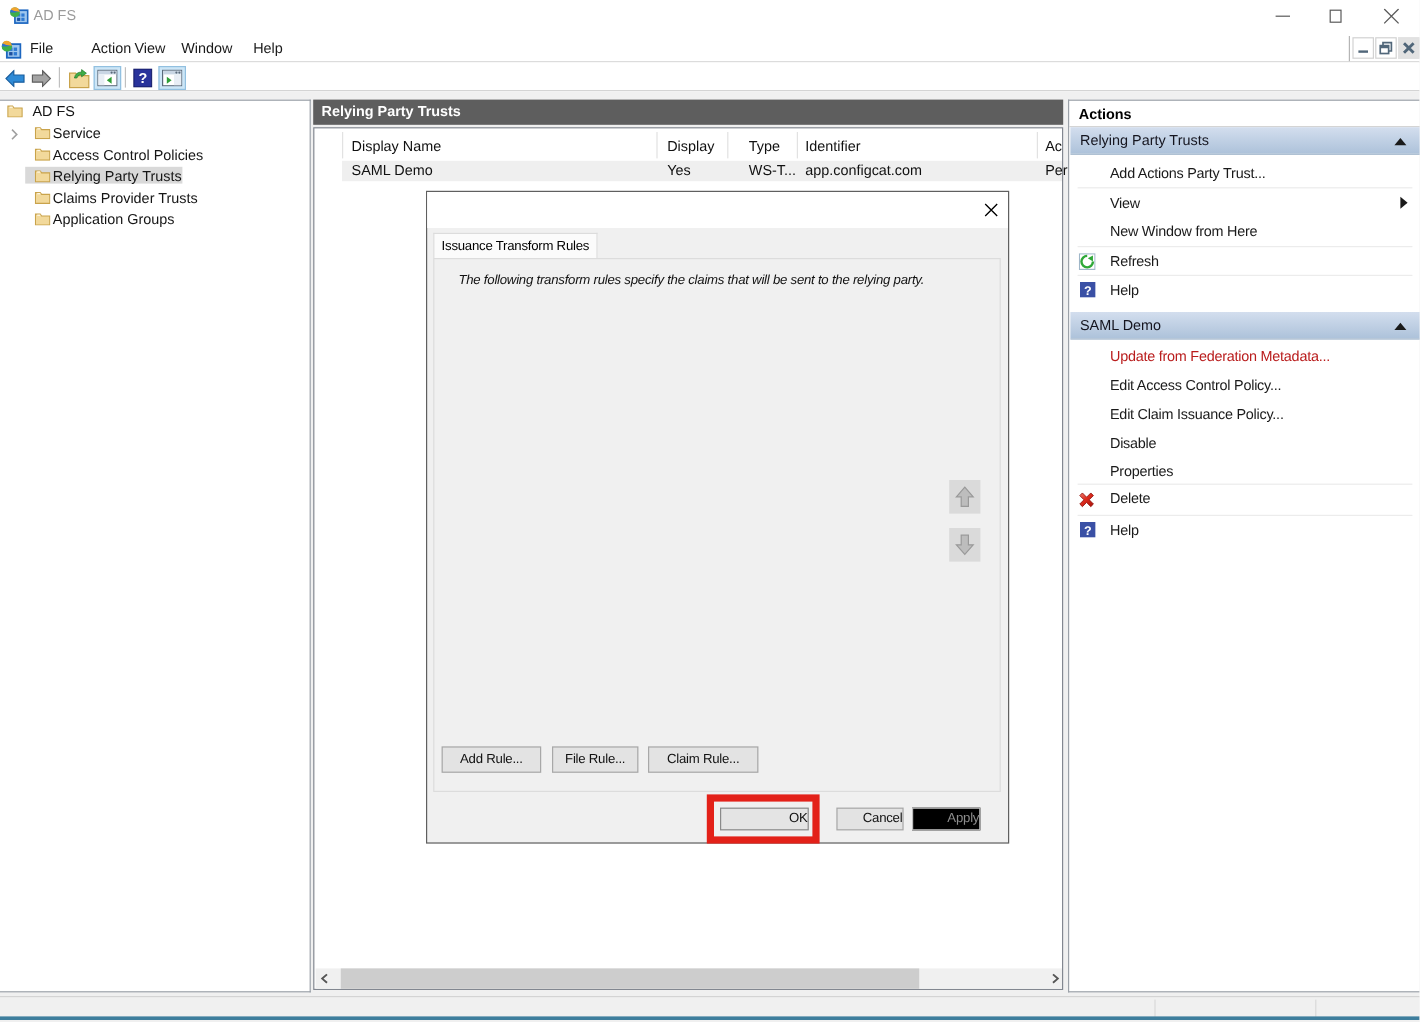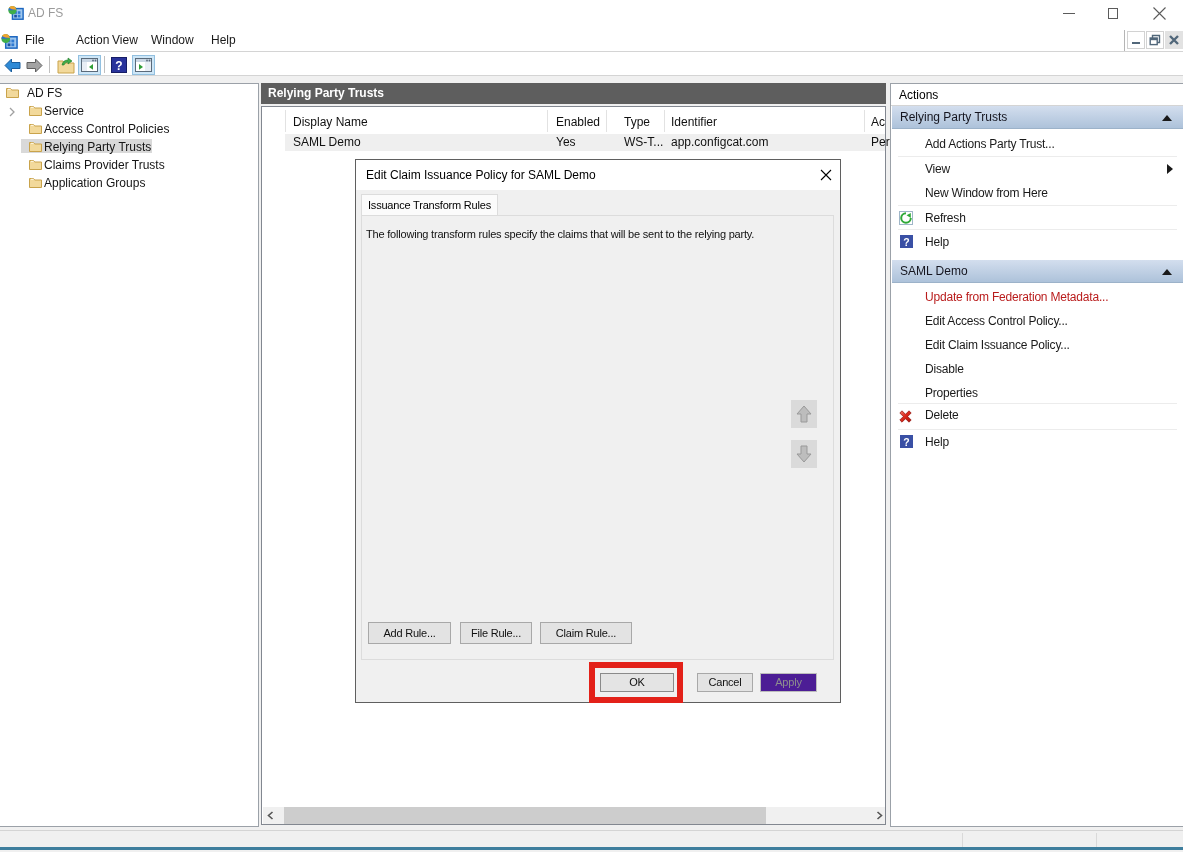--- a/index.html
+++ b/index.html
@@ -24,46 +24,46 @@
 #cpanel { left:261px; top:106px; width:625px; height:719px; background:#fff; border:1px solid #828790; }
 .hsep { position:absolute; top:3px; width:1px; height:22px; background:#e2e2e2; }
 #lrow { left:23px; top:27px; width:600px; height:17px; background:#efefef; }
 .lh { position:absolute; top:8px; font-size:12px; color:#111; }
 .lc { position:absolute; top:28px; font-size:12px; color:#111; }
 
 #hscroll { left:1px; top:700px; width:622px; height:17px; background:#f0f0f0; }
 #hthumb { left:21px; top:0; width:482px; height:17px; background:#cdcdcd; }
 
 #apanel { left:890px; top:83px; width:293px; height:744px; background:#fff; border:1px solid #9ba1a8; border-right:none; }
-#atitle { left:8px; top:2px; height:18px; line-height:18px; font-weight:normal; font-size:12px; }
+#atitle { left:8px; top:2px; height:18px; line-height:18px; font-weight:bold; font-size:12px; }
 .ahdr { position:absolute; left:1px; width:292px; height:23px; background:linear-gradient(#d3deee,#adc2da); border-bottom:1px solid #9cb2c9; font-size:12px; line-height:22px; padding-left:8px; color:#15151f; }
 .aitem { position:absolute; left:34px; font-size:12px; letter-spacing:-0.2px; color:#1a1a1a; height:24px; line-height:24px; }
 .asep { position:absolute; left:7px; width:279px; height:1px; background:#ececec; }
 .tri-up { position:absolute; width:0; height:0; border-left:5px solid transparent; border-right:5px solid transparent; border-bottom:6px solid #1a1a1a; }
 .tri-right { position:absolute; width:0; height:0; border-top:5px solid transparent; border-bottom:5px solid transparent; border-left:6px solid #1a1a1a; }
 
 #statusbar { left:0; top:830px; width:1183px; height:17px; background:#f0f0f0; border-top:1px solid #d4d4d4; }
 #tealbar { left:0; top:847px; width:1183px; height:3px; background:#3e7e9d; }
 #belowteal { left:0; top:850px; width:1183px; height:2px; background:#f0f0f0; }
 .ssep { position:absolute; top:2px; width:1px; height:15px; background:#d9d9d9; }
 
 #dialog { left:355px; top:159px; width:486px; height:544px; background:#f0f0f0; border:1px solid #5f5f5f; }
 #dtitle { left:0; top:0; width:484px; height:30px; background:#fff; }
 #dtitletext { left:10px; top:0; height:30px; line-height:30px; font-size:12px; color:#000; }
 #dtab { left:5px; top:34px; width:137px; height:22px; background:#fbfbfb; border:1px solid #dcdcdc; border-bottom:none; font-size:11px; letter-spacing:-0.2px; text-align:center; line-height:21px; }
 #dtabpanel { left:5px; top:55px; width:473px; height:445px; background:#f0f0f0; border:1px solid #dcdcdc; }
-#dtext { left:4px; top:12px; font-size:11px; letter-spacing:-0.2px; color:#111; }
+#dtext { left:20px; top:12px; font-size:11px; letter-spacing:-0.2px; color:#111;font-style:italic; }
 #dtable { left:18px; top:37px; width:403px; height:362px; background:#fff; border:1px solid #828790; }
 #drow { left:0px; top:28px; width:401px; height:18px; background:#0c7bd9; color:#fff; }
 .dh { position:absolute; top:6px; font-size:11px; letter-spacing:-0.2px; color:#111; }
 .dc { position:absolute; top:30px; font-size:11px; letter-spacing:-0.2px; color:#fff; }
 .dhsep { position:absolute; top:2px; width:1px; height:23px; background:#e2e2e2; }
 .movebtn { position:absolute; left:429px; width:26px; height:28px; background:#dadada; }
 .dlgbtn { position:absolute; height:22px; background:#e3e3e3; border:1px solid #a8a8a8; font-size:11px; letter-spacing:-0.2px; text-align:center; line-height:20px; color:#111; }
-.okbtn { position:absolute; height:19px; background:#e4e4e4; border:1px solid #8a8a8a; font-size:11px; letter-spacing:-0.2px; text-align:center; line-height:17px; color:#111; }
+.okbtn { position:absolute; height:19px; background:#e4e4e4; border:1px solid #8a8a8a; font-size:11px; letter-spacing:-0.2px; text-align:right; line-height:17px; color:#111; }
 #redrect { left:233px; top:502px; width:94px; height:41px; border:6px solid #e32119; background:transparent; }
 </style>
 </head>
 <body>
 
 <div class="abs" id="titlebar"></div>
 <svg class="abs" style="left:8px;top:5px" width="16" height="16" viewBox="0 0 18 18">
   <g id="mmcicon">
     <rect x="5" y="4" width="12" height="12" fill="#9fc7ee"></rect>
     <rect x="5" y="4" width="12" height="12" fill="none" stroke="#1c66c0" stroke-width="1.6"></rect>
@@ -186,21 +186,21 @@
 </div>
 
 <div class="abs" id="cheader">Relying Party Trusts</div>
 <div class="abs" id="cpanel">
   <div class="hsep" style="left:23px"></div>
   <div class="hsep" style="left:285px"></div>
   <div class="hsep" style="left:344px"></div>
   <div class="hsep" style="left:402px"></div>
   <div class="hsep" style="left:602px"></div>
   <div class="lh" style="left:31px">Display Name</div>
-  <div class="lh" style="left:294px">Enabled</div>
+  <div class="lh" style="left:294px">Display</div>
   <div class="lh" style="left:362px">Type</div>
   <div class="lh" style="left:409px">Identifier</div>
   <div class="lh" style="left:609px">Ac</div>
   <div id="lrow" class="abs"></div>
   <div class="lc" style="left:31px">SAML Demo</div>
   <div class="lc" style="left:294px">Yes</div>
   <div class="lc" style="left:362px">WS-T...</div>
   <div class="lc" style="left:409px">app.configcat.com</div>
   <div class="lc" style="left:609px">Per</div>
   <div class="abs" id="hscroll">
@@ -266,34 +266,33 @@
 
 <div class="abs" id="statusbar">
   <div class="ssep" style="left:962px"></div>
   <div class="ssep" style="left:1096px"></div>
 </div>
 <div class="abs" id="tealbar"></div>
 <div class="abs" id="belowteal"></div>
 
 <div class="abs" id="dialog">
   <div class="abs" id="dtitle"></div>
-  <div class="abs" id="dtitletext">Edit Claim Issuance Policy for SAML Demo</div>
   <svg class="abs" style="left:464px;top:9px" width="12" height="12" viewBox="0 0 12 12">
       <path d="M1 1 L11 11 M11 1 L1 11" stroke="#000" stroke-width="1.1"></path>
     </svg>
   <div class="abs" id="dtab">Issuance Transform Rules</div>
   <div class="abs" id="dtabpanel">
     <div class="abs" id="dtext">The following transform rules specify the claims that will be sent to the relying party.</div>
     <svg class="movebtn" style="top:184px" width="26" height="28" viewBox="0 0 26 28">
         <path d="M13 6 L20 14 L16 14 L16 22 L10 22 L10 14 L6 14 Z" fill="#bdbdbd" stroke="#999" stroke-width="1"></path>
       </svg>
     <svg class="movebtn" style="top:224px" width="26" height="28" viewBox="0 0 26 28">
         <path d="M13 22 L20 14 L16 14 L16 6 L10 6 L10 14 L6 14 Z" fill="#bdbdbd" stroke="#999" stroke-width="1"></path>
       </svg>
     <div class="dlgbtn" style="left:6px;top:406px;width:83px">Add Rule...</div>
     <div class="dlgbtn" style="left:98px;top:406px;width:72px">File Rule...</div>
     <div class="dlgbtn" style="left:178px;top:406px;width:92px">Claim Rule...</div>
   </div>
   <div class="okbtn" style="left:244px;top:513px;width:74px">OK</div>
   <div class="okbtn" style="left:341px;top:513px;width:56px;background:#e3e3e3;border-color:#a8a8a8">Cancel</div>
-  <div class="okbtn" style="left:404px;top:513px;width:57px;background:#4c1d95;border-color:#bcbcbc;color:#8e8e8e">Apply</div>
+  <div class="okbtn" style="left:404px;top:513px;width:57px;background:#000000;border-color:#bcbcbc;color:#8e8e8e">Apply</div>
   <div class="abs" id="redrect"></div>
 </div>
 
 </body></html>

